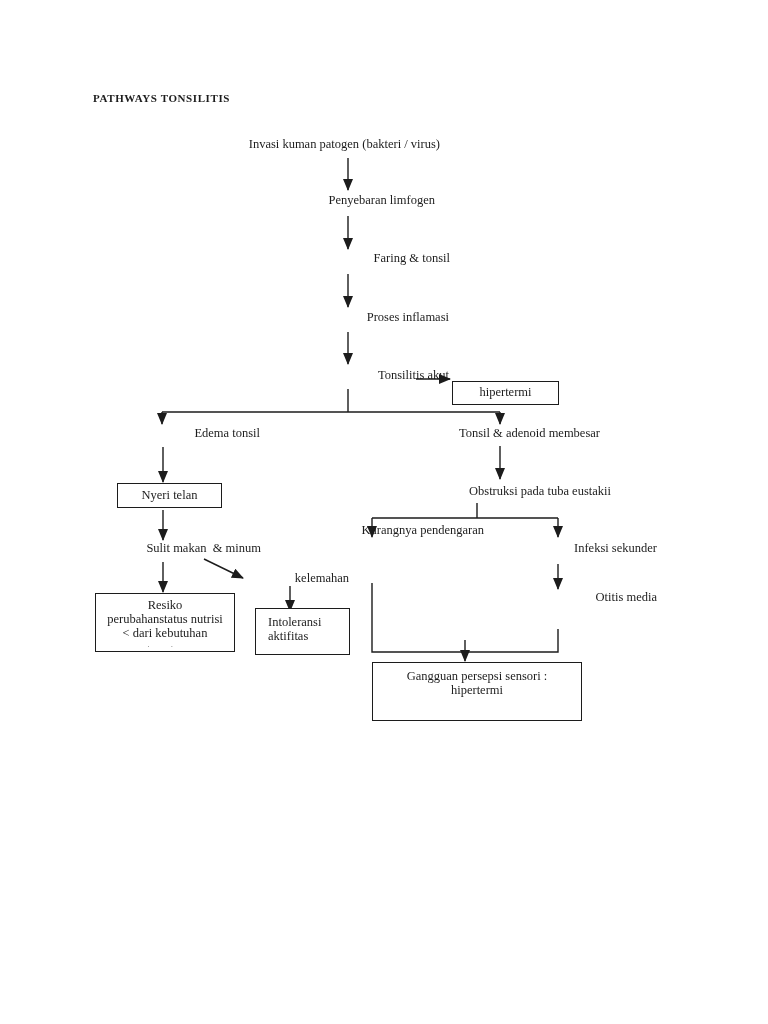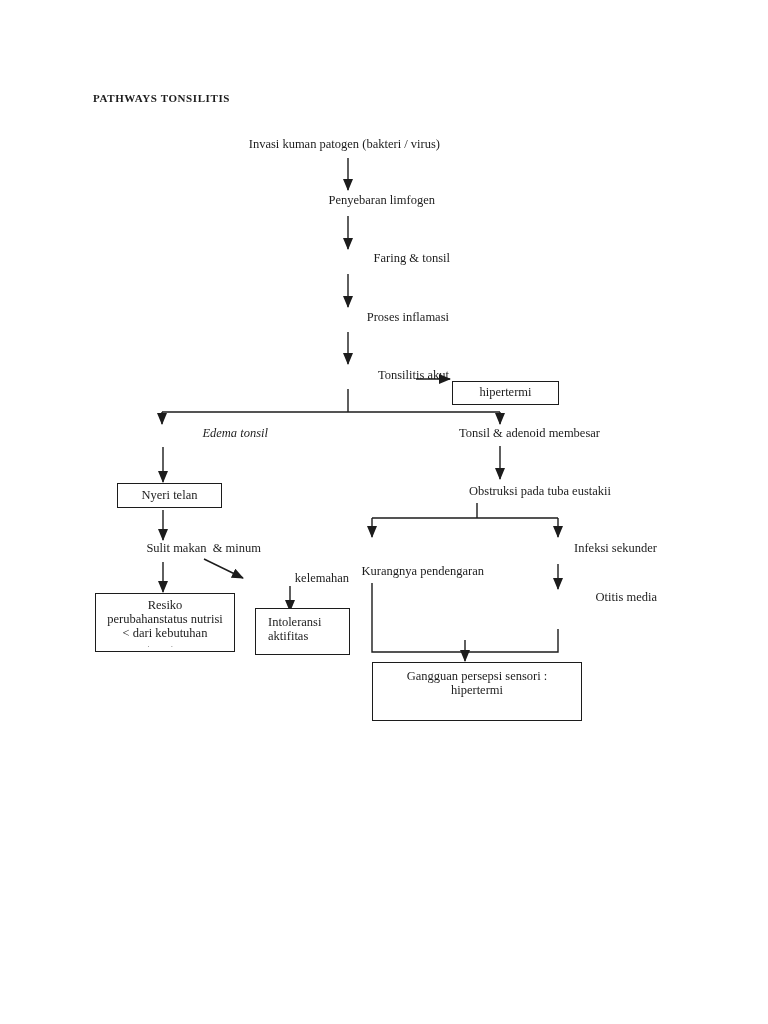--- a/index.html
+++ b/index.html
@@ -106,29 +106,29 @@
   <div class="lbl" style="left:220px; top:138px; width:220px;">Invasi kuman patogen (bakteri / virus)</div>
 
   <div class="lbl" style="left:235px; top:194px; width:200px;">Penyebaran limfogen</div>
 
   <div class="lbl" style="left:250px; top:252px; width:200px;">Faring &amp; tonsil</div>
 
   <div class="lbl" style="left:249px; top:311px; width:200px;">Proses inflamasi</div>
 
   <div class="lbl" style="left:249px; top:369px; width:200px;">Tonsilitis akut</div>
 
-  <div class="lbl" style="left:68px; top:427px; width:200px;font-style:italic;">Edema tonsil</div>
+  <div class="lbl" style="left:60px; top:427px; width:200px;">Edema tonsil</div>
 
   <div class="lbl" style="left:400px; top:427px; width:200px;">Tonsil &amp; adenoid membesar</div>
 
   <div class="lbl" style="left:411px; top:485px; width:200px;">Obstruksi pada tuba eustakii</div>
 
   <div class="lbl" style="left:61px; top:542px; width:200px;">Sulit makan  &amp; minum</div>
 
-  <div class="lbl" style="left:284px; top:565px; width:200px;">Kurangnya pendengaran</div>
+  <div class="lbl" style="left:284px; top:524px; width:200px;">Kurangnya pendengaran</div>
 
   <div class="lbl" style="left:457px; top:542px; width:200px;">Infeksi sekunder</div>
 
   <div class="lbl" style="left:149px; top:572px; width:200px;">kelemahan</div>
 
   <div class="lbl" style="left:457px; top:591px; width:200px;">Otitis media</div>
 
   <div class="box center" style="left:452px; top:367px; width:107px; height:24px; line-height:21px;margin-top:14px;">hipertermi</div>
 
   <div class="box center" style="left:117px; top:483px; width:105px; height:25px; line-height:22px;">Nyeri telan</div>

